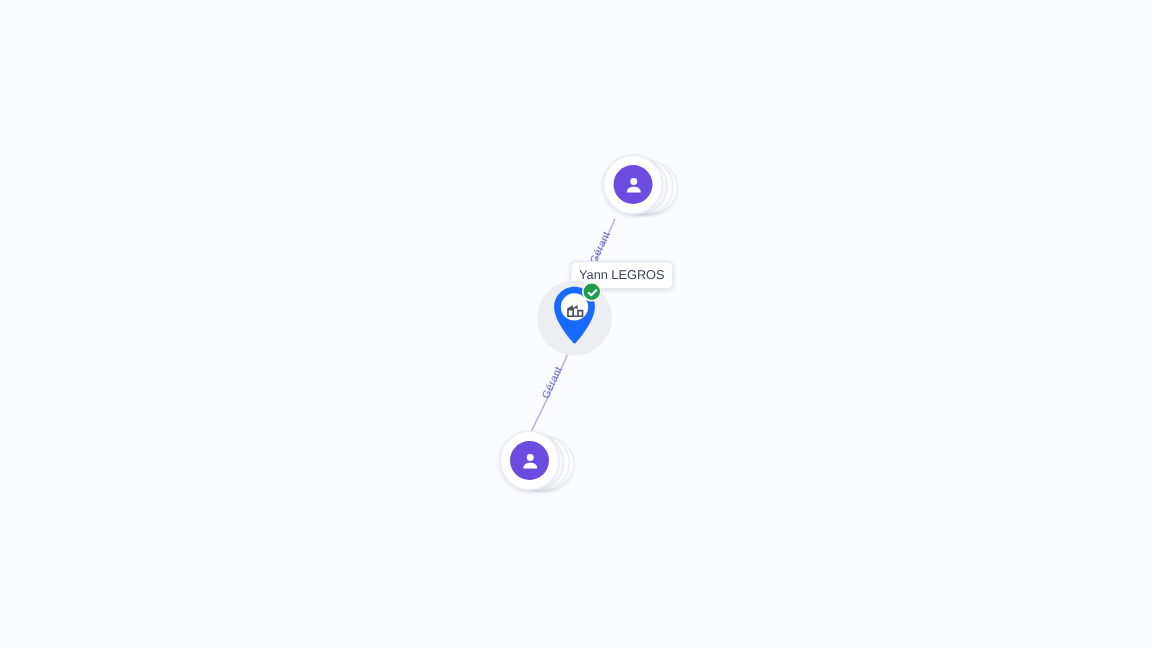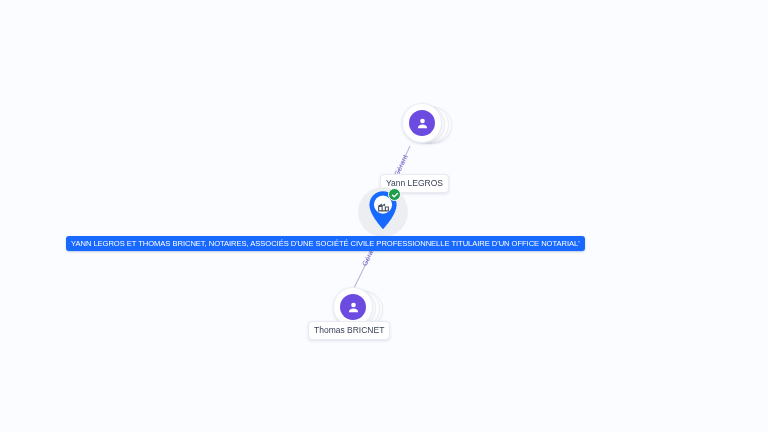--- a/index.html
+++ b/index.html
@@ -201,21 +201,20 @@
     <div class="stack-card c1"></div>
     <div class="stack-card c0">
       <div class="avatar-circle">
         <svg width="15" height="15" viewBox="0 0 24 24" fill="#ffffff">
           <circle cx="12" cy="8" r="3.7"></circle>
           <path d="M4.6 19.6c0-4.1 3.4-6 7.4-6s7.4 1.9 7.4 6z"></path>
         </svg>
       </div>
     </div>
   </div>
-  <div class="node-label" style="left:308px; top:321px;">Thomas BRICNET</div>
 
   <div id="company-node">
     <div class="pin-halo"></div>
     <div class="pin-wrap">
       <svg width="30" height="42" viewBox="0 0 30 42" xmlns="http://www.w3.org/2000/svg">
         <path d="M15 1.2C7.5 1.2 1.4 7.2 1.4 14.6c0 9.8 11.6 22.6 13.1 24.2.3.3.7.3 1 0 1.5-1.6 13.1-14.4 13.1-24.2C28.6 7.2 22.5 1.2 15 1.2z" fill="#1769ff"></path>
         <circle cx="15" cy="14.6" r="9.1" fill="#ffffff"></circle>
       </svg>
     </div>
     <div class="pin-icon">
@@ -223,15 +222,14 @@
         <path d="M2 21V10.6l7-4.1v3.3l6-3.5V12h7v9H2zm2.1-2h4.3v-6.2H4.1V19zm6.4 0h3.9v-8.6h-3.9V19zm6 0h3.4v-5h-3.4v5z"></path>
       </svg>
     </div>
     <div class="verified-badge">
       <svg width="8" height="8" viewBox="0 0 24 24" fill="none" stroke="#ffffff" stroke-width="4.2" stroke-linecap="round" stroke-linejoin="round">
         <path d="M4.5 12.5l5 5 10-10"></path>
       </svg>
     </div>
   </div>
 
-  <div id="company-banner">YANN LEGROS ET THOMAS BRICNET, NOTAIRES, ASSOCIÉS D'UNE SOCIÉTÉ CIVILE PROFESSIONNELLE TITULAIRE D'UN OFFICE NOTARIAL'</div>
 
 </div>
 
 </body></html>

